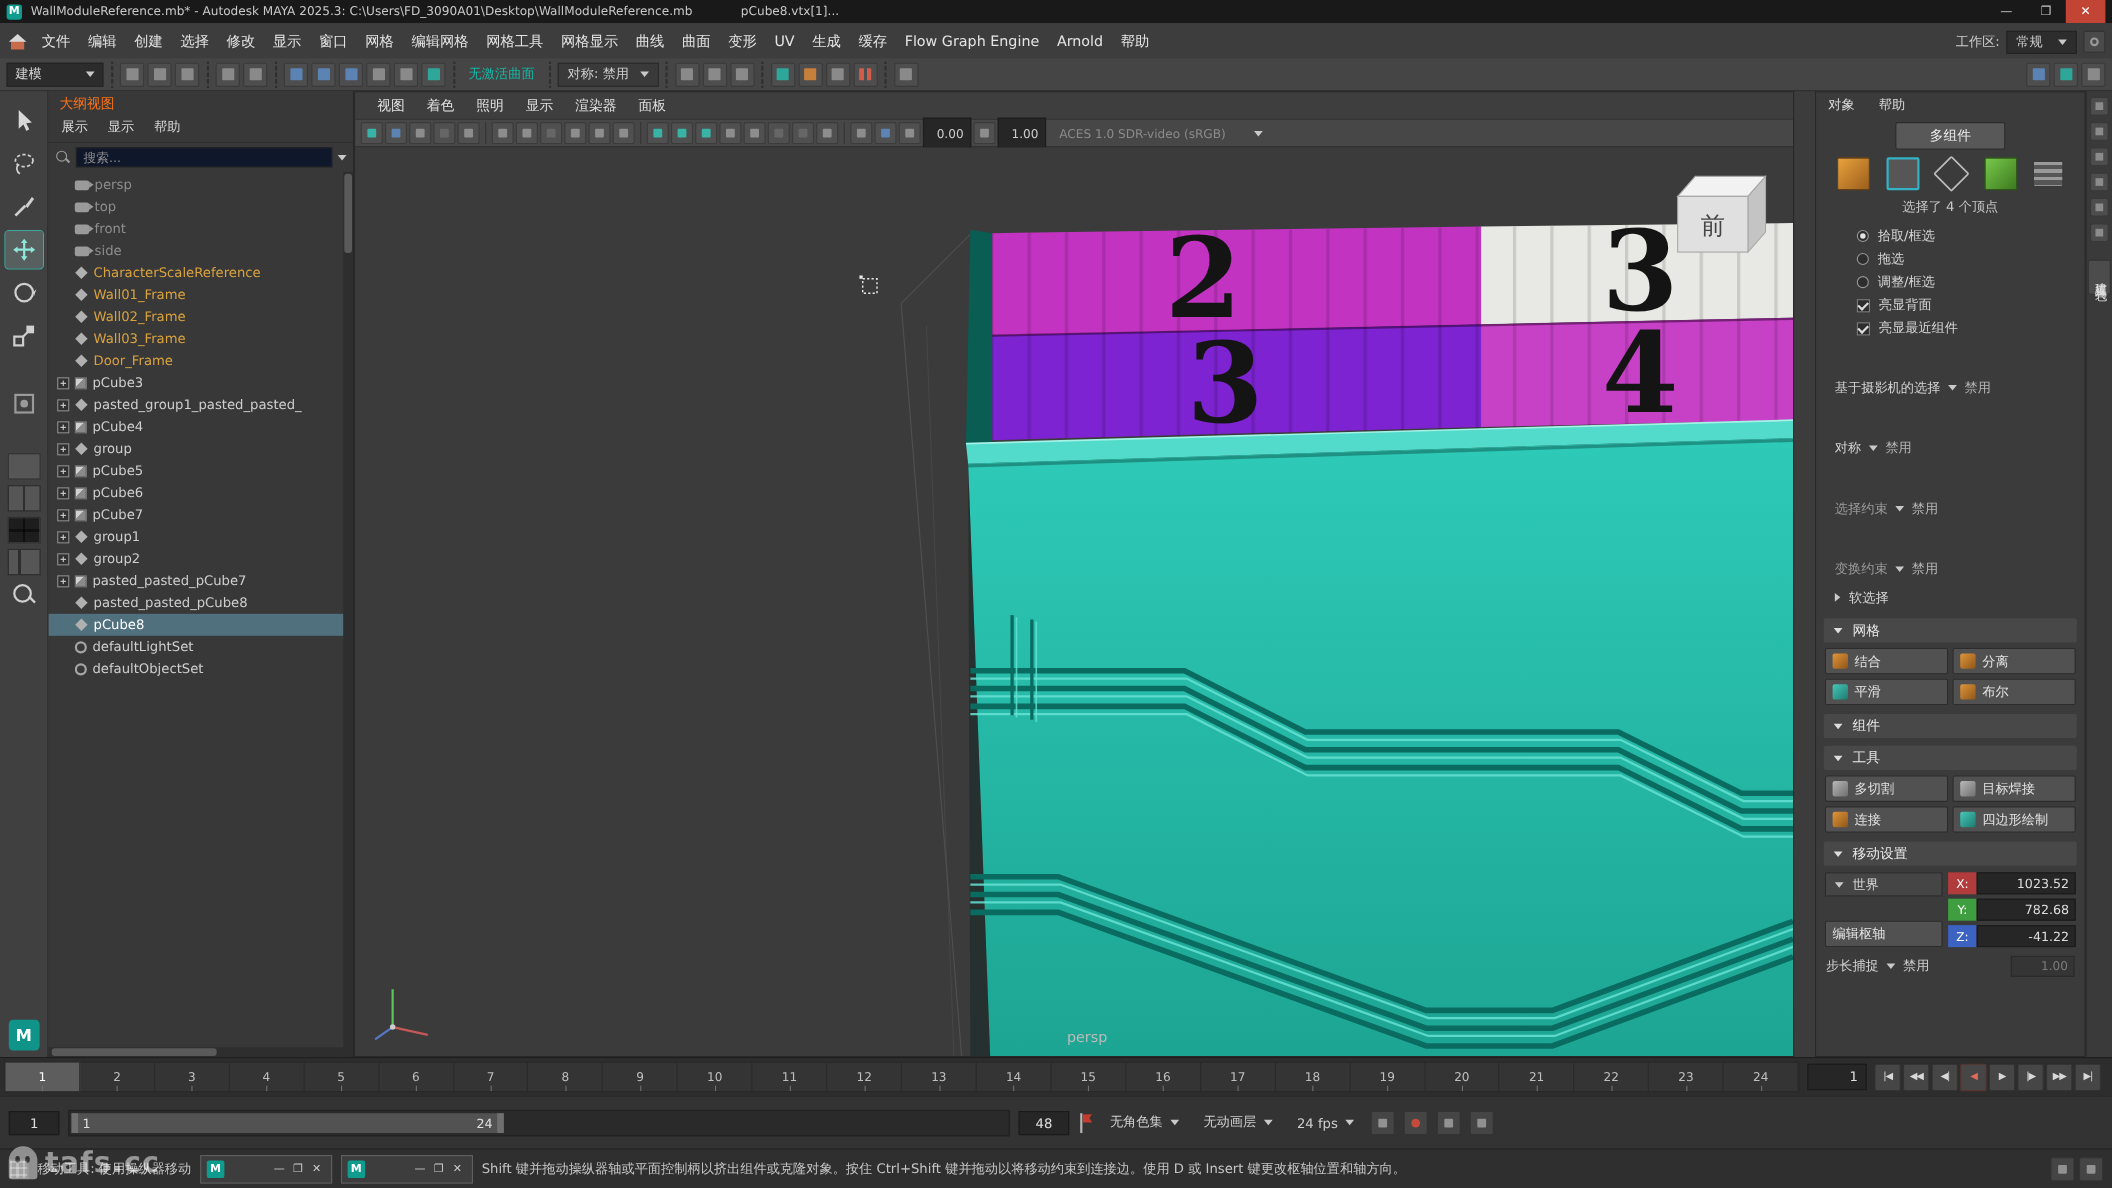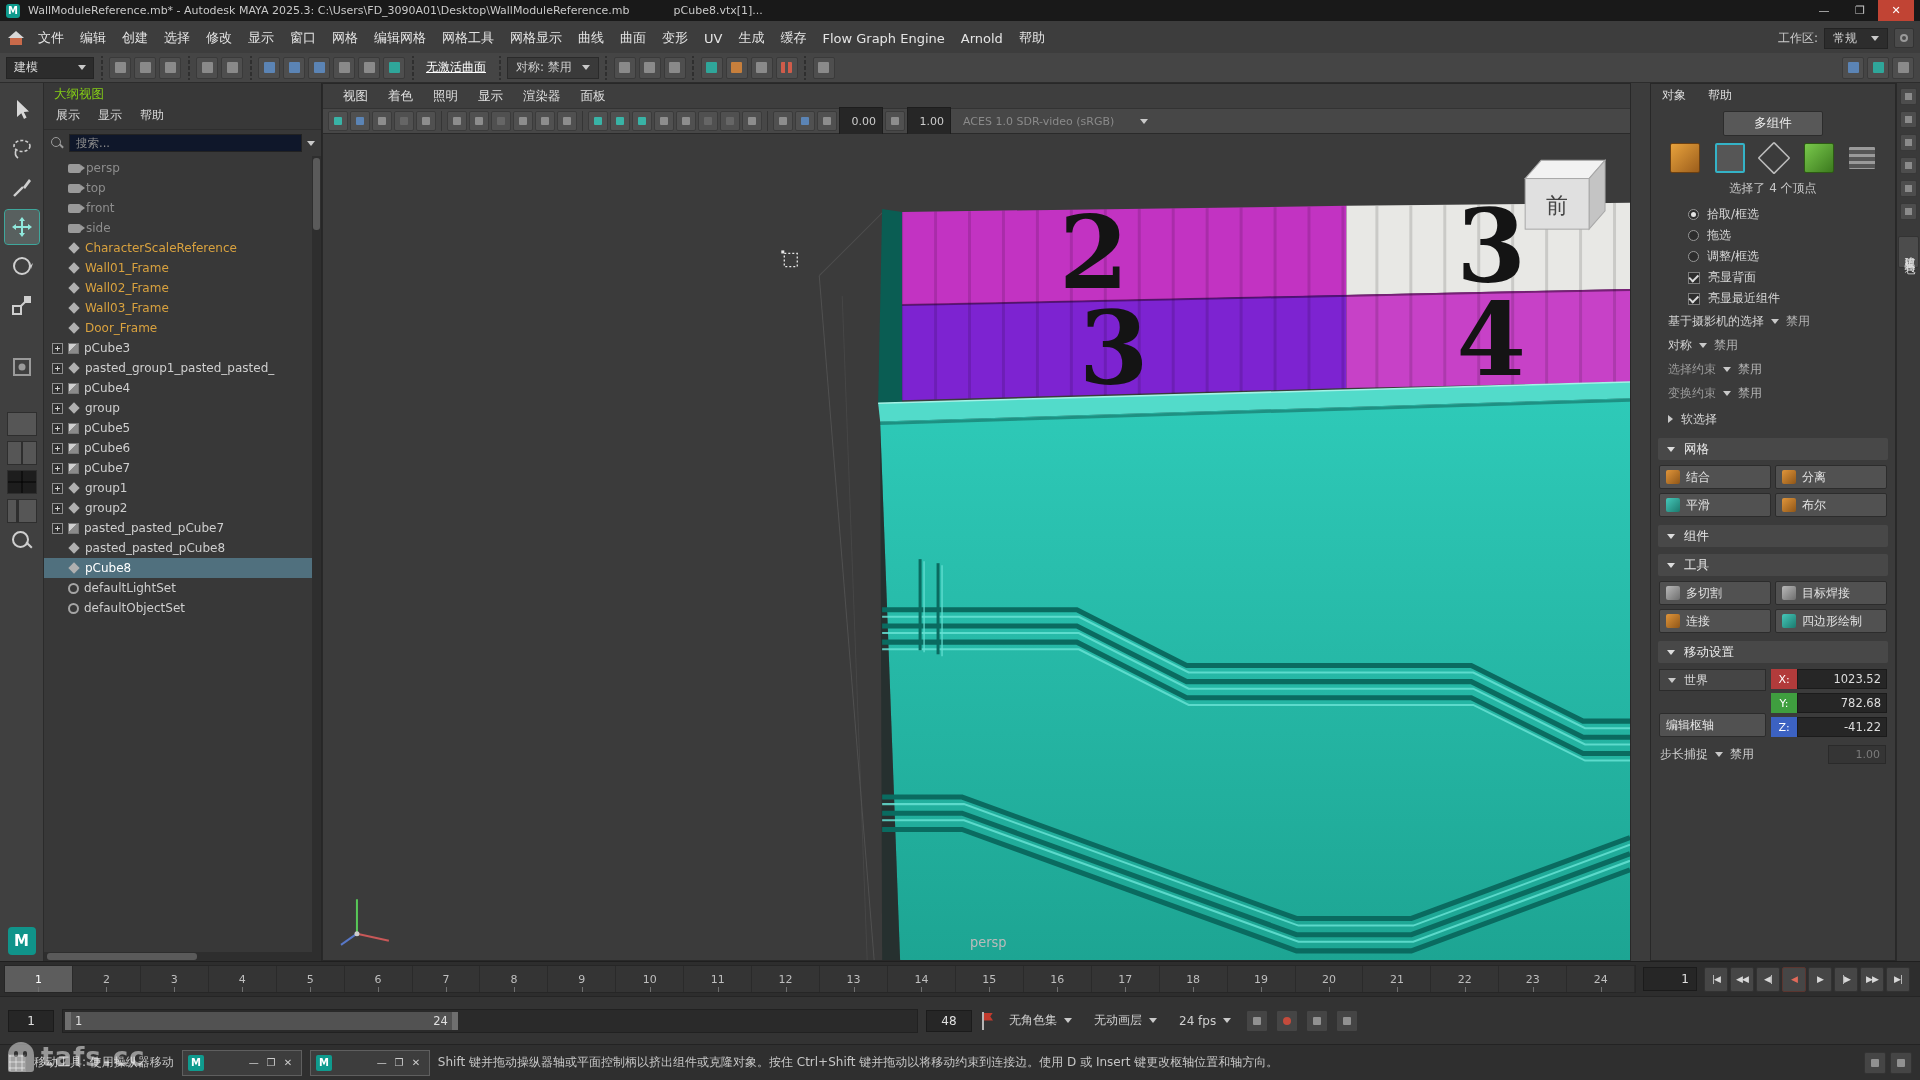--- a/index.html
+++ b/index.html
@@ -29,21 +29,21 @@
   
   .statusline { position:absolute; top:53px; left:0; right:0; height:30px; background:#454545; border-bottom:1px solid #2c2c2c; display:flex; align-items:center; padding:0 6px; gap:3px; }
   .menuset-select { background:#2c2c2c; border:1px solid #242424; height:22px; width:88px; display:flex; align-items:center; justify-content:space-between; padding:0 7px; }
   .sl-divider { width:5px; height:24px; margin:0 2px; background:linear-gradient(#454545 20%, #2f2f2f 20%, #2f2f2f 80%, #454545 80%); background-size:2px 6px; background-repeat:repeat-y; background-position:center; }
   .sl-icon { width:22px; height:22px; background:#4e4e4e; border:1px solid #3a3a3a; border-radius:2px; display:flex; align-items:center; justify-content:center; position:relative; flex:0 0 auto; }
   .sl-icon::after { content:""; width:11px; height:11px; background:#8a8a8a; border-radius:1px; }
   .sl-icon.i-teal::after { background:#2fa69a; }
   .sl-icon.i-orange::after { background:#c77f3c; }
   .sl-icon.i-blue::after { background:#5b84b5; }
   .sl-icon.i-pause::after { background:linear-gradient(to right,#d05c4a 38%,transparent 38%,transparent 62%,#d05c4a 62%); }
-  .sl-label-dim { color:#ffffff; padding:0 6px; white-space:nowrap;text-decoration:underline; }
+  .sl-label-dim { color:#14b8a6; padding:0 6px; white-space:nowrap; }
   .sym-select { background:#3a3a3a; border:1px solid #2a2a2a; height:22px; display:flex; align-items:center; gap:10px; padding:0 8px; color:#cfcfcf; white-space:nowrap; }
   .sl-right { margin-left:auto; display:flex; gap:3px; }
 
   .arr-down { width:0; height:0; border-left:4px solid transparent; border-right:4px solid transparent; border-top:5px solid #c9c9c9; }
   .arr-right { width:0; height:0; border-top:4px solid transparent; border-bottom:4px solid transparent; border-left:5px solid #c9c9c9; }
 
   
   .toolbox { position:absolute; top:83px; bottom:119px; left:0; width:44px; background:#404040; border-right:1px solid #2b2b2b; display:flex; flex-direction:column; align-items:center; padding-top:10px; gap:5px; }
   .tool { width:34px; height:34px; border-radius:3px; display:flex; align-items:center; justify-content:center; flex:0 0 auto; }
   .tool.active { background:#58605f; outline:1px solid #3fa79c; }
@@ -53,21 +53,21 @@
   .lb-2 { background:linear-gradient(to right,#565656 46%,#2e2e2e 46%,#2e2e2e 54%,#565656 54%); }
   .lb-4 { background:linear-gradient(#565656 44%,#2e2e2e 44%,#2e2e2e 56%,#565656 56%),linear-gradient(to right,#565656 46%,#2e2e2e 46%,#2e2e2e 54%,#565656 54%); background-blend-mode:multiply; }
   .lb-3 { background:linear-gradient(to right,#565656 30%,#2e2e2e 30%,#2e2e2e 38%,#565656 38%); }
   .zoom-tool { width:26px; height:26px; position:relative; flex:0 0 auto; }
   .zoom-tool::before { content:""; position:absolute; left:3px; top:3px; width:13px; height:13px; border:2px solid #cfcfcf; border-radius:50%; }
   .zoom-tool::after { content:""; position:absolute; left:16px; top:16px; width:8px; height:2px; background:#cfcfcf; transform:rotate(45deg); }
   .maya-logo-bottom { margin-top:auto; margin-bottom:6px; width:28px; height:28px; background:#10948a; border-radius:4px; color:#fff; display:flex; align-items:center; justify-content:center; font-weight:bold; font-size:15px; }
 
   
   .outliner { position:absolute; top:83px; bottom:119px; left:44px; width:278px; background:#383838; border-right:1px solid #262626; display:flex; flex-direction:column; }
-  .ol-title { padding:3px 10px 1px; color:#84cc16; font-size:12.5px; }
+  .ol-title { padding:3px 10px 1px; color:#f97316; font-size:12.5px; }
   .ol-menus { display:flex; gap:2px; padding:1px 4px 3px; border-bottom:1px solid #2e2e2e; }
   .ol-menu-item { padding:2px 8px; color:#d8d8d8; }
   .ol-search { display:flex; align-items:center; gap:5px; padding:4px 6px; }
   .search-glass { width:14px; height:14px; position:relative; flex:0 0 auto; }
   .search-glass::before { content:""; position:absolute; left:1px; top:1px; width:8px; height:8px; border:1.5px solid #9b9b9b; border-radius:50%; }
   .search-glass::after { content:""; position:absolute; left:9px; top:9px; width:5px; height:1.5px; background:#9b9b9b; transform:rotate(45deg); }
   .search-box { flex:1; height:18px; background:#0f172a; border:1px solid #222; color:#8b8b8b; display:flex; align-items:center; padding:0 6px; font-size:11.5px; }
   .ol-list { flex:1; position:relative; overflow:hidden; padding:2px 0 10px; }
   .row { height:20px; display:flex; align-items:center; gap:5px; padding-left:8px; font-size:12px; color:#cfcfcf; white-space:nowrap; }
   .row.muted { color:#8d8d8d; }
@@ -115,21 +115,21 @@
   .mi-edge { background:#565656; border:2px solid #34b3c7; }
   .mi-face { background:transparent; border:2px solid #bbb; transform:rotate(45deg) scale(.78); }
   .mi-uv { background:linear-gradient(135deg,#79c94c,#3c7a1e); border:1px solid #2c5a14; }
   .mi-multi { background:repeating-linear-gradient(#9a9a9a 0 3px,#565656 3px 7px); border:1px solid #3a3a3a; width:28px; height:24px; }
   .tk-status { text-align:center; color:#c7c7c7; padding:5px 0 7px; font-size:12px; }
   .tk-opt-row { height:21px; display:flex; align-items:center; gap:8px; padding-left:30px; color:#d6d6d6; }
   .radio { width:11px; height:11px; border-radius:50%; border:1px solid #979797; background:#2d2d2d; display:flex; align-items:center; justify-content:center; flex:0 0 auto; }
   .radio.on::after { content:""; width:5px; height:5px; border-radius:50%; background:#e3e3e3; }
   .check { width:12px; height:12px; background:#2d2d2d; border:1px solid #7d7d7d; display:flex; align-items:center; justify-content:center; flex:0 0 auto; }
   .check.on::after { content:""; width:7px; height:4px; border-left:2px solid #dcdcdc; border-bottom:2px solid #dcdcdc; transform:rotate(-45deg) translate(0,-1px); }
-  .tk-drop-row { height:24px; display:flex; align-items:center; gap:7px; padding-left:10px; color:#d2d2d2; }
+  .tk-drop-row { height:24px; display:flex; align-items:center; gap:7px; padding-left:10px; color:#d2d2d2;margin-top:31px; }
   .tk-drop-row.dim { color:#9a9a9a; }
   .tk-drop-row .val { color:#b5b5b5; }
   .tk-soft { height:24px; display:flex; align-items:center; gap:8px; padding-left:10px; margin-top:2px; }
   .tk-sec { height:22px; background:#484848; border-radius:2px; display:flex; align-items:center; gap:9px; padding:0 9px; margin-top:7px; font-size:12.5px; color:#e8e8e8; }
   .tk-sec .arr-down { border-top-color:#ddd; }
   .tk-grid { display:grid; grid-template-columns:1fr 1fr; gap:4px; padding:5px 1px 1px; }
   .tk-btn { height:24px; background:#515151; border:1px solid #2c2c2c; border-radius:2px; display:flex; align-items:center; gap:6px; padding:0 6px; font-size:12px; color:#e2e2e2; white-space:nowrap; overflow:hidden;text-align:center; }
   .tk-btn.smart { border:1px solid #49b84f; box-shadow:0 0 0 1px #2f8a35; }
   .bic { width:14px; height:14px; border-radius:2px; flex:0 0 auto; }
   .bic-o { background:linear-gradient(135deg,#e0953a,#8f5618); }

